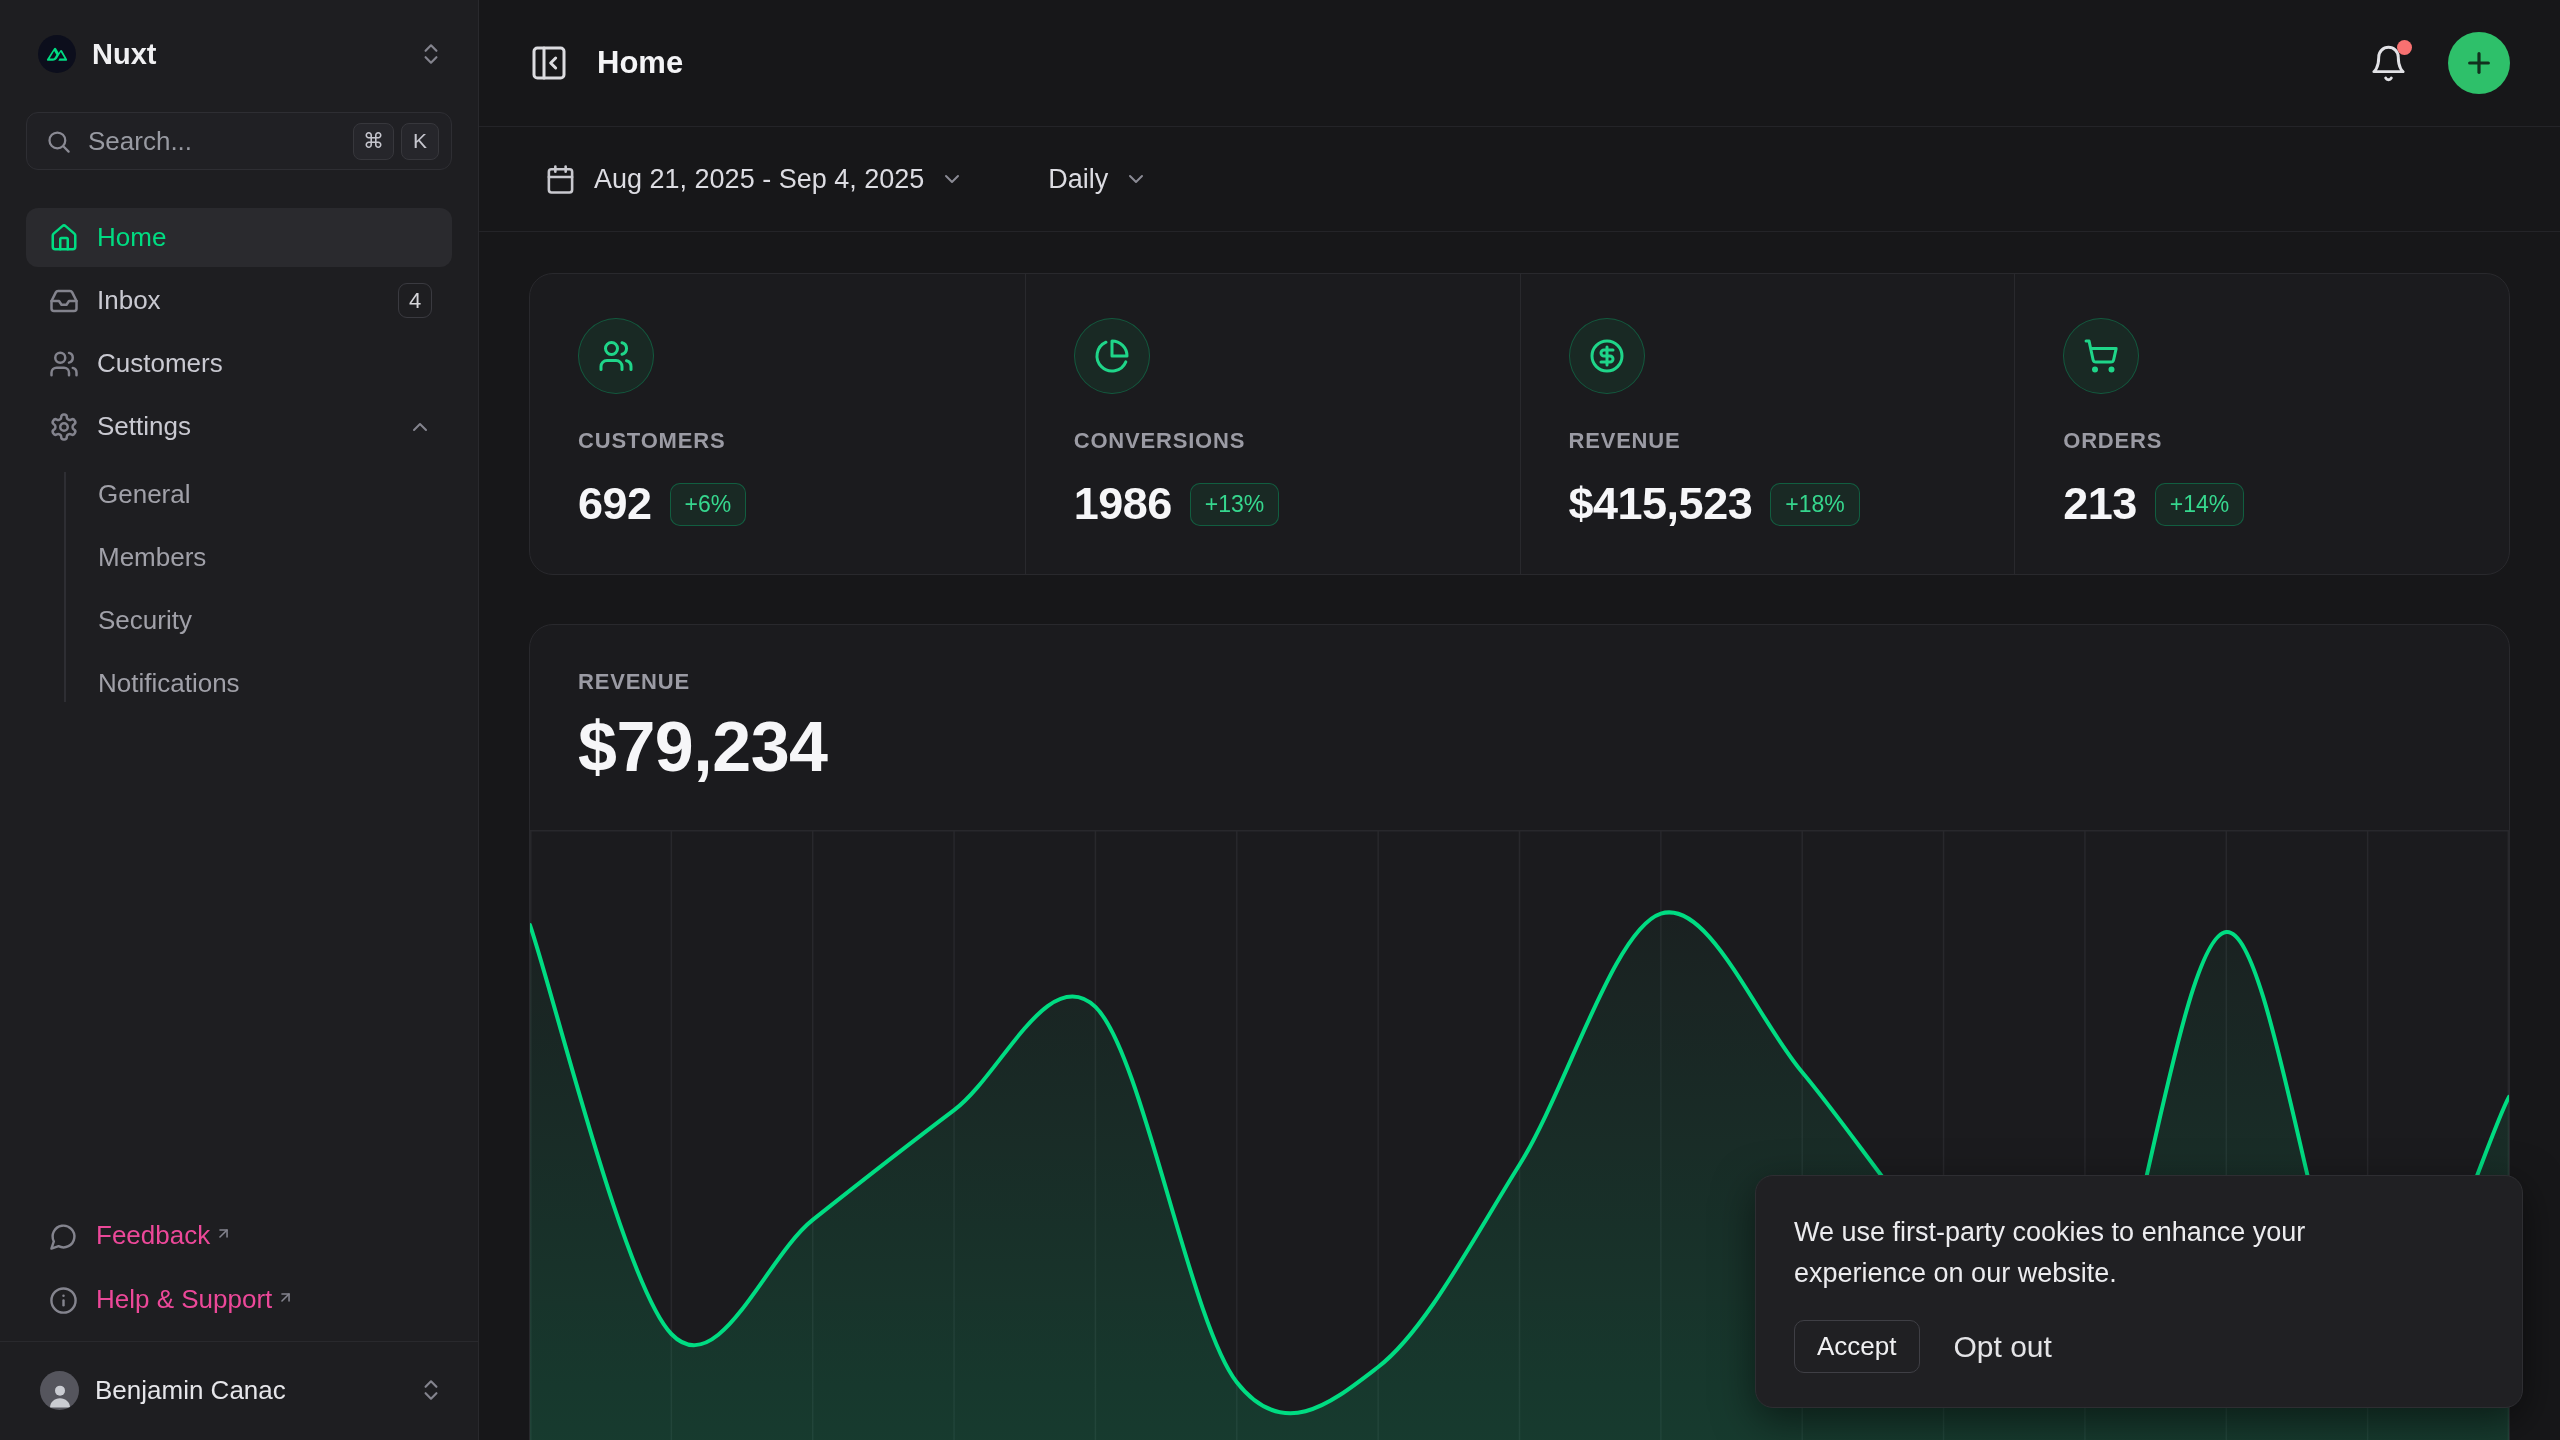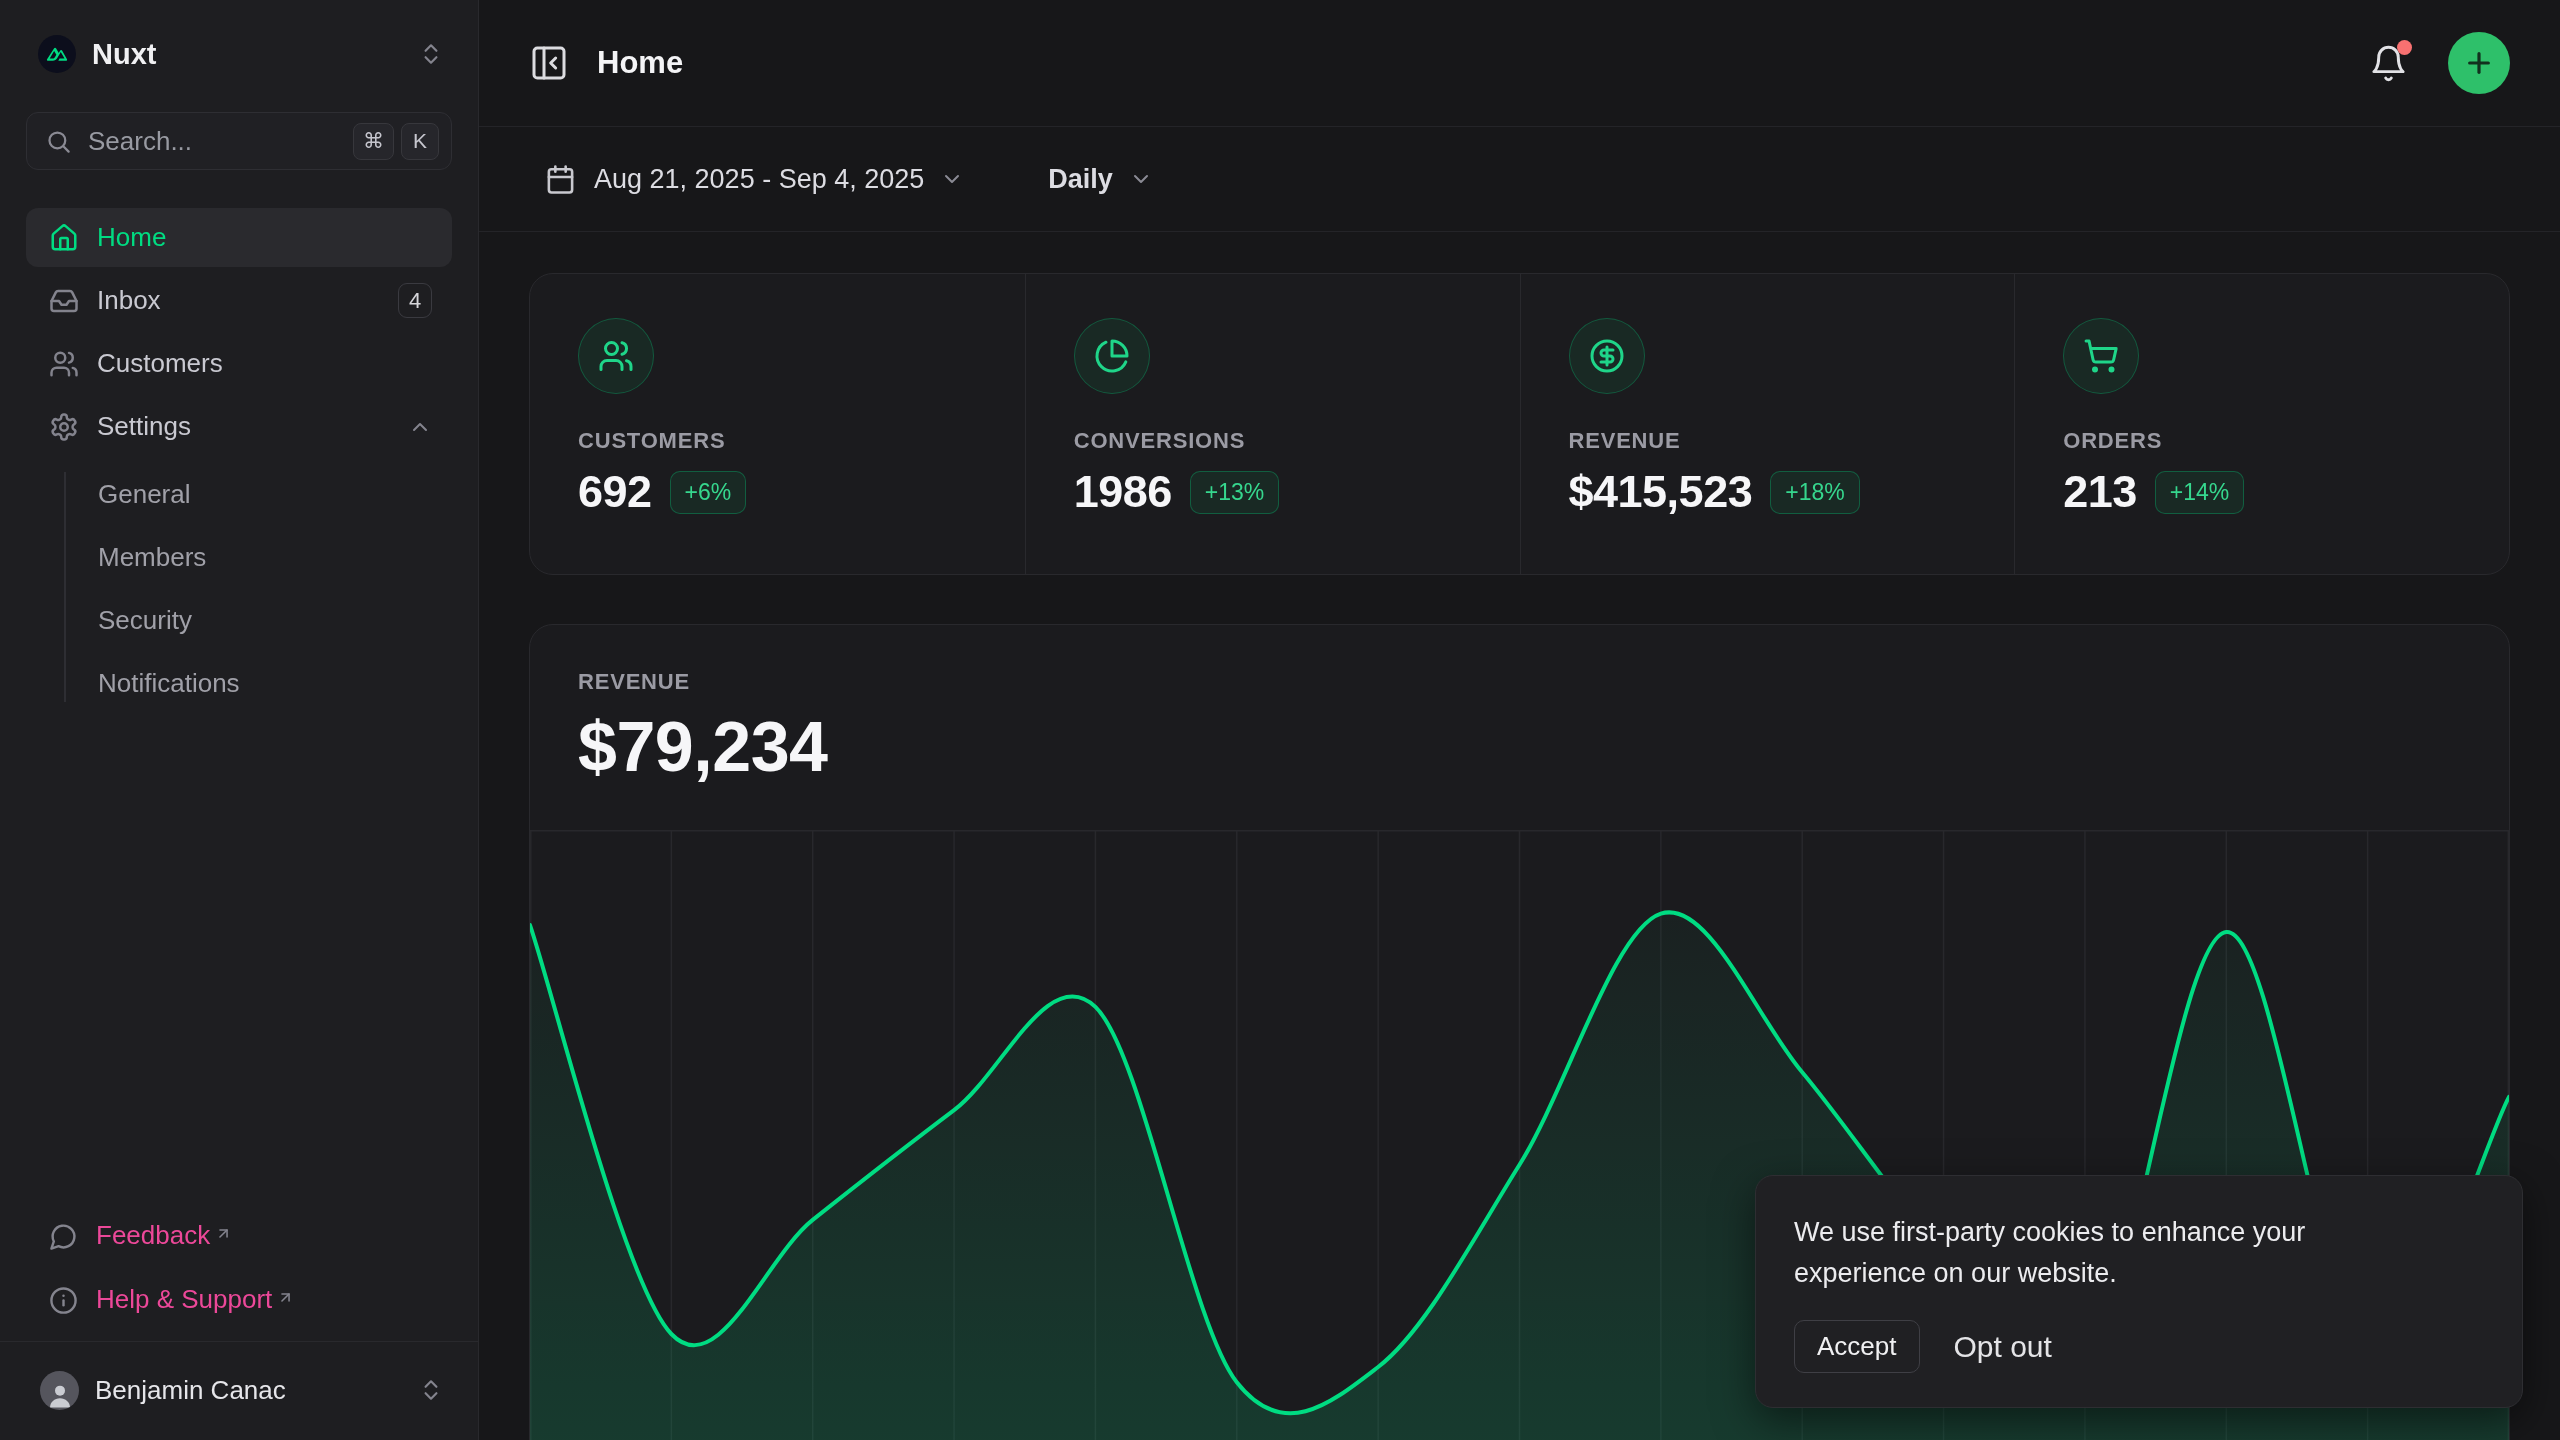--- a/index.html
+++ b/index.html
@@ -58,30 +58,30 @@
   .page-title { font-size:31px; font-weight:700; color:#f4f4f6; margin-left:20px; }
   .topbar-right { margin-left:auto; display:flex; align-items:center; gap:34px; }
   .bell-btn { position:relative; color:#e2e2e6; padding:6px; }
   .bell-dot { position:absolute; top:2px; right:2px; width:15px; height:15px; border-radius:50%; background:#f87171; }
   .add-btn { width:62px; height:62px; border-radius:50%; background:#2ec06a; color:#12301e; display:flex; align-items:center; justify-content:center; }
 
   .toolbar { height:105px; border-bottom:1px solid #242428; display:flex; align-items:center; padding:0 50px; flex-shrink:0; }
   .range-btn { display:flex; align-items:center; color:#dcdce2; font-size:27px; font-weight:500; padding:10px 14px 10px 16px; border-radius:10px; }
   .range-btn .cal { color:#c9c9cf; margin-right:18px; }
   .chev-dim { color:#8a8a94; margin-left:16px; }
-  .gran-btn { display:flex; align-items:center; color:#dcdce2; font-size:27px; font-weight:700; margin-left:56px; padding:10px 14px; border-radius:10px; }
+  .gran-btn { display:flex; align-items:center; color:#dcdce2; font-size:27px; font-weight:400; margin-left:56px; padding:10px 14px; border-radius:10px; }
 
   .content { padding:41px 50px 0 50px; flex:1; min-height:0; }
 
   .stats-card { height:302px; background:#1b1b1e; border:1px solid #29292d; border-radius:24px; display:grid; grid-template-columns:1fr 1fr 1fr 1fr; overflow:hidden; }
   .stat-cell { padding:44px 48px; }
   .stat-cell + .stat-cell { border-left:1px solid #29292d; }
   .stat-icon-circle { width:76px; height:76px; border-radius:50%; background:rgba(0,220,130,0.07); border:1px solid rgba(0,220,130,0.28); color:#1fd589; display:flex; align-items:center; justify-content:center; }
   .stat-label { margin-top:34px; font-size:22px; font-weight:600; letter-spacing:0.8px; color:#9b9ba4; }
-  .stat-value-row { margin-top:12px; display:flex; align-items:center; gap:18px; }
+  .stat-value-row { margin-top:24px; display:flex; align-items:center; gap:18px; }
   .stat-value { font-size:45px; font-weight:700; color:#f6f6f8; letter-spacing:-0.5px; }
   .delta-badge { background:rgba(0,220,130,0.07); border:1px solid rgba(0,220,130,0.3); border-radius:10px; padding:7px 14px; font-size:23px; font-weight:500; color:#36d78e; }
 
   .revenue-card { margin-top:49px; height:1100px; background:#1b1b1e; border:1px solid #29292d; border-radius:24px; overflow:hidden; }
   .rev-head { padding:44px 48px 0 48px; }
   .rev-label { font-size:22px; font-weight:600; letter-spacing:0.8px; color:#9b9ba4; }
   .rev-value { margin-top:12px; font-size:70px; font-weight:700; color:#f6f6f8; letter-spacing:-0.5px; }
   .chart-wrap { margin-top:43px; }
   .chart-wrap svg { width:100%; height:634px; }
 

